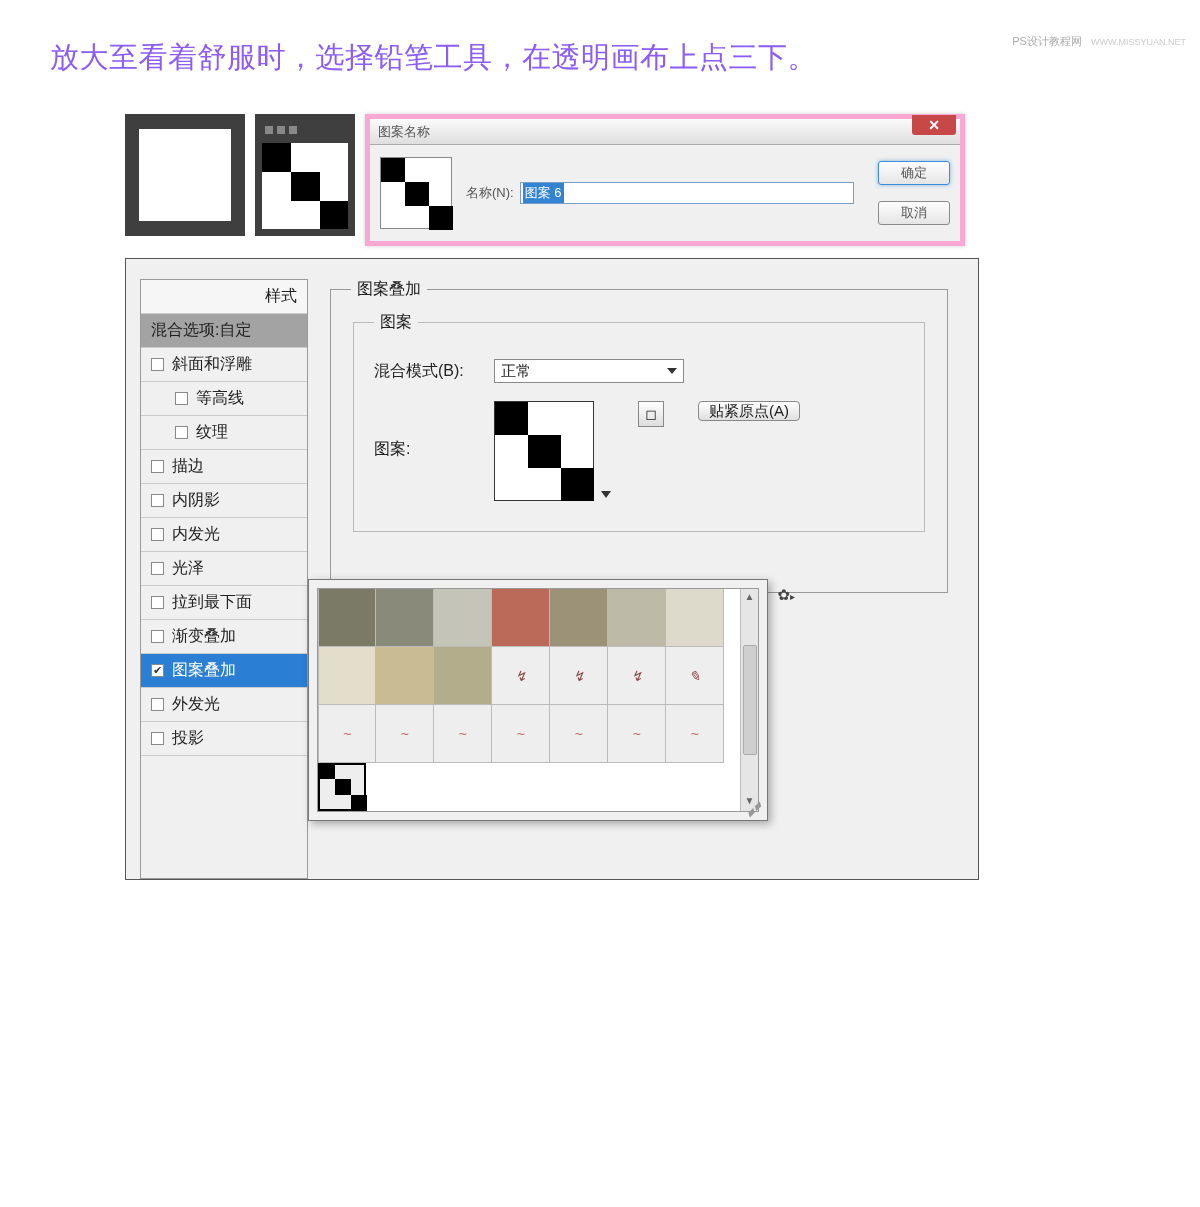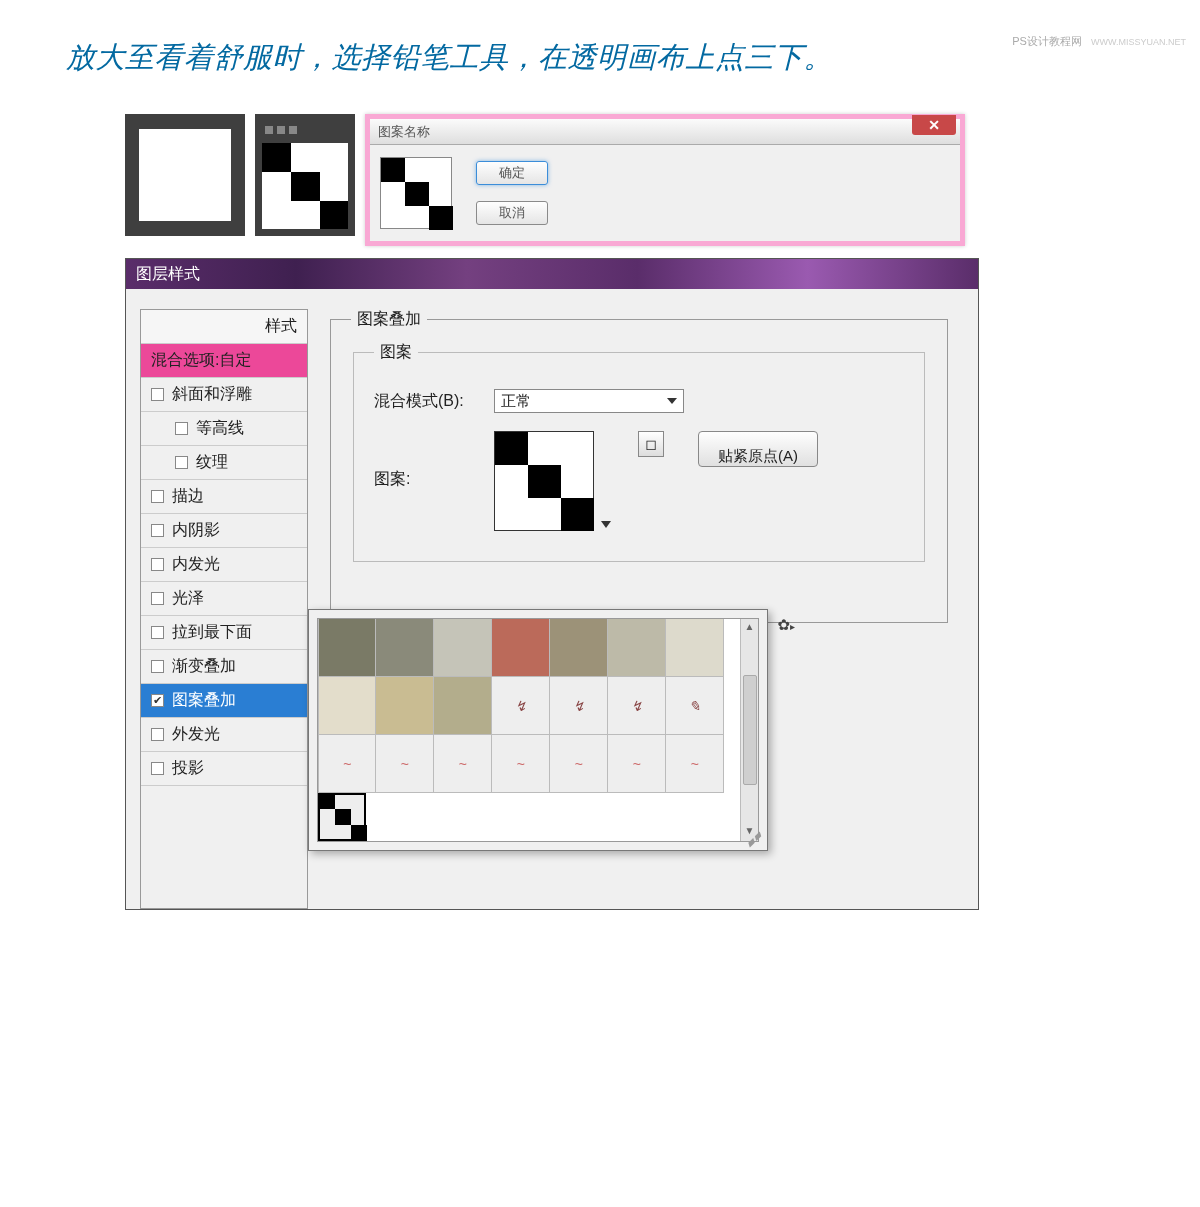--- a/index.html
+++ b/index.html
@@ -10,22 +10,22 @@
     color: #555;
     width: 1200px;
   }
   .page { padding: 0 50px; position: relative; }
   .watermark {
     position: absolute; top: 6px; right: 14px;
     font-size: 11px; color: #aaa;
   }
   .watermark .sub { font-size: 9px; color: #ccc; margin-left: 6px; }
   p.body-text {
-    font-size: 29px; line-height: 2; margin: 28px 16px;
-    color: #0369a1; letter-spacing: 0.5px; font-style: italic;
+    font-size: 29px; line-height: 2; margin: 28px 0;
+    color: #8b5cf6; letter-spacing: 0.5px;
   }
 
   
   .top-row { display: flex; gap: 10px; align-items: stretch; margin-left: 75px; margin-bottom: 12px; }
 
   
   .canvas-frame {
     background: #3f3f3f; padding: 14px;
     display: flex; align-items: center; justify-content: center;
   }
@@ -102,21 +102,21 @@
   .dlg2 .body { background:#f0f0f0; display:flex; padding: 20px 20px 0 14px; min-height: 620px; }
   .side {
     width: 168px; border:1px solid #999;
   }
   .side-item {
     padding: 6px 10px; border-bottom:1px solid #ccc;
     display:flex; align-items:center; gap:8px; font-size:16px;
     cursor:pointer;
   }
   .side-item.hdr { background:#f6f6f6; justify-content:flex-end; font-size:16px; }
-  .side-item.section { background:#ec4899; }
+  .side-item.section { background:#a3a3a3; }
   .side-item .cb { width:13px; height:13px; border:1px solid #888; background:#fff; display:inline-flex; align-items:center; justify-content:center; font-size:11px; }
   .side-item.indent { padding-left: 34px; }
   .side-item.sel { background:#2a7ed3; color:#fff; }
   .side-item.sel .cb { color:#333; }
 
   .main {
     flex:1; padding: 0 8px 0 20px; position:relative;
   }
   fieldset.outer { border:1px solid #999; padding: 8px 20px 60px 20px; }
   fieldset.outer > legend { font-size:16px; padding:0 6px; }
@@ -144,23 +144,23 @@
   }
   .pattern-swatch .tri-dd {
     position:absolute; right:-18px; bottom:2px;
     border-left:5px solid transparent; border-right:5px solid transparent; border-top:7px solid #333;
   }
   .small-icon-btn {
     width:26px; height:26px; border:1px solid #888; background:linear-gradient(#fff,#ddd);
     display:flex; align-items:center; justify-content:center; font-size:14px;
   }
   .btn-wide {
-    height:36px; padding:0 19px; border:1px solid #888; border-radius:4px;
+    height:20px; padding:0 10px; border:1px solid #888; border-radius:4px;
     background:linear-gradient(#fefefe,#e0e0e0); font-size:15px;
-    display:flex; align-items:flex-end;
+    display:flex; align-items:center;
   }
 
   
   .picker {
     position:absolute; left:0; top:300px;
     width:460px; border:1px solid #777; background:#f0f0f0;
     box-shadow: 3px 3px 8px rgba(0,0,0,0.3);
   }
   .picker .gear {
     position:absolute; right:-28px; top:6px; font-size:15px; color:#444;
@@ -230,38 +230,41 @@
         <div class="close-btn">
           <span>✕</span>
         </div>
       </div>
       <div class="body">
         <div class="swatch checker">
           <span class="diag" style="left:0;top:0;width:24px;height:24px"></span>
           <span class="diag" style="left:24px;top:24px;width:24px;height:24px"></span>
           <span class="diag" style="left:48px;top:48px;width:24px;height:24px"></span>
         </div>
+        <div class="form">
+          <span>名称(N):</span>
+          <div style="flex:1;height:22px;border:1px solid #7a9ecb;background:#fff;display:flex;align-items:center;padding:0 2px">
+            <span class="selected-text">图案 6</span>
+          </div>
+        </div>
         <div class="btns">
           <div class="btn primary">
               <span>确定</span>
             </div>
           <div class="btn">
               <span>取消</span>
             </div>
         </div>
       </div>
     </div>
   </div>
 
 
   <div class="dlg2-wrap">
     <div class="dlg2">
-      <div class="titlebar">
-        <span>图层样式</span>
-      </div>
       <div class="body">
 
         <div class="side">
           <div class="side-item hdr">
             <span>样式</span>
           </div>
           <div class="side-item section">
             <span>混合选项:自定</span>
           </div>
           <div id="side-items">

